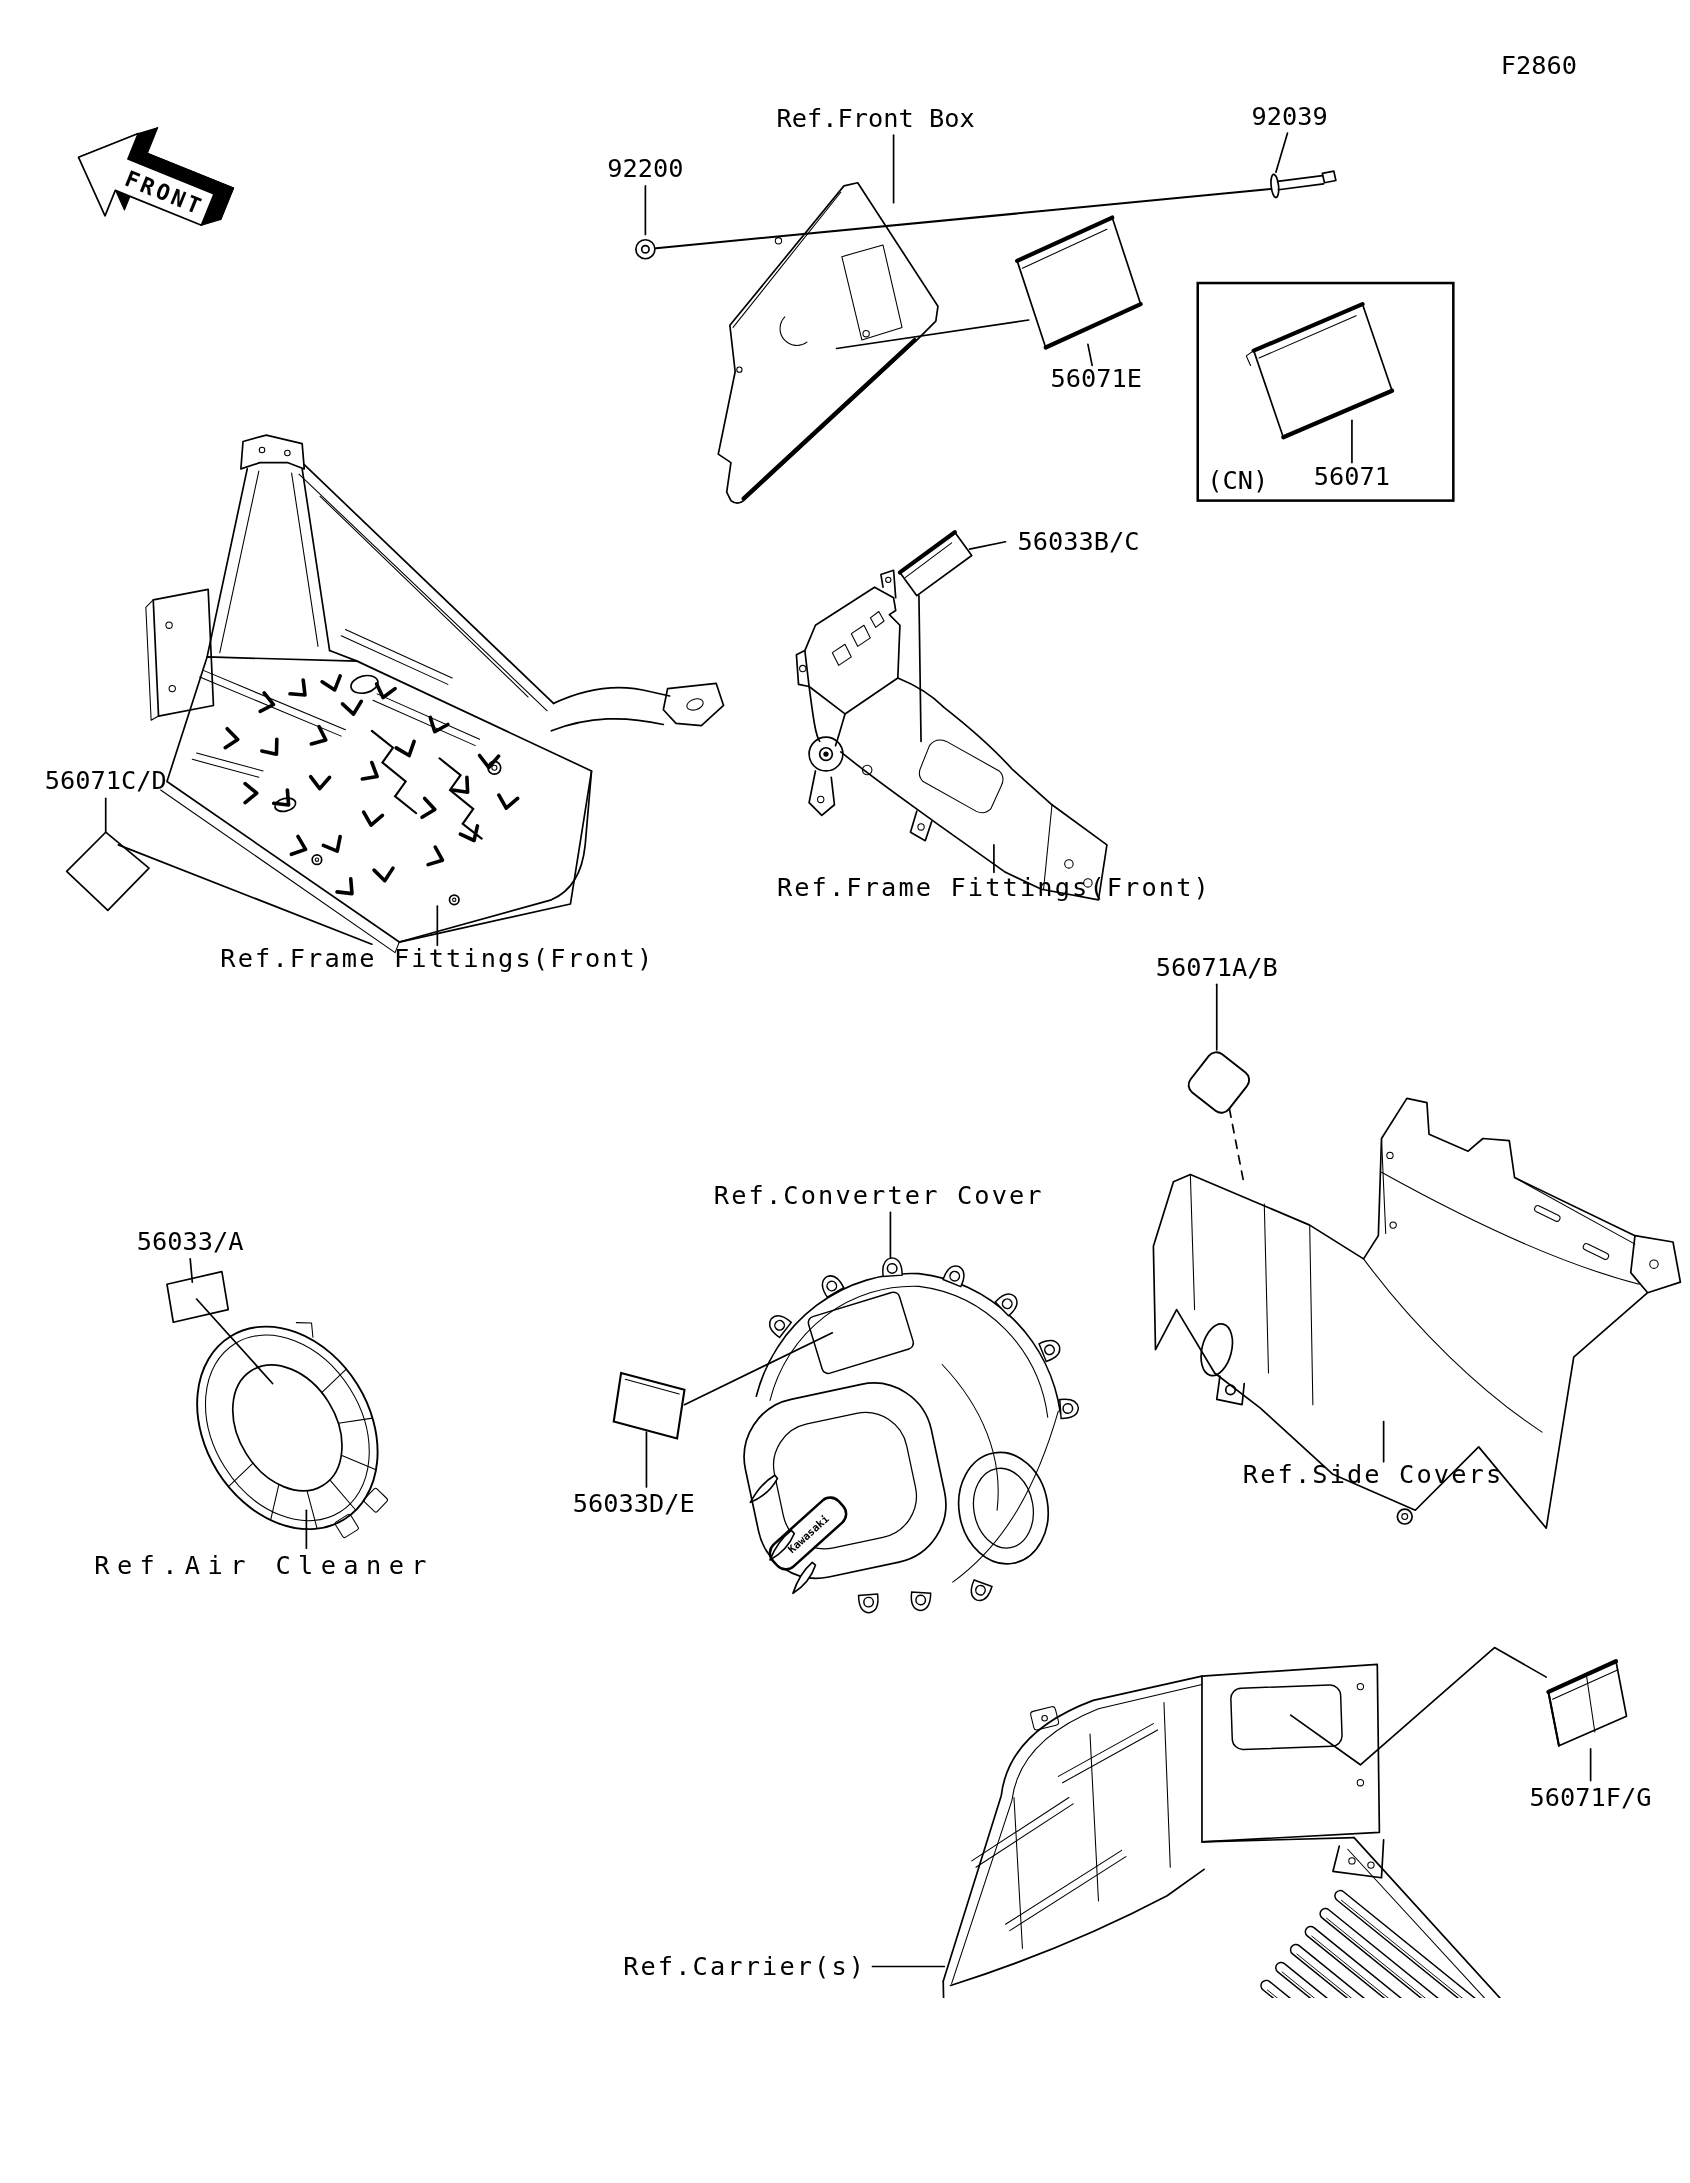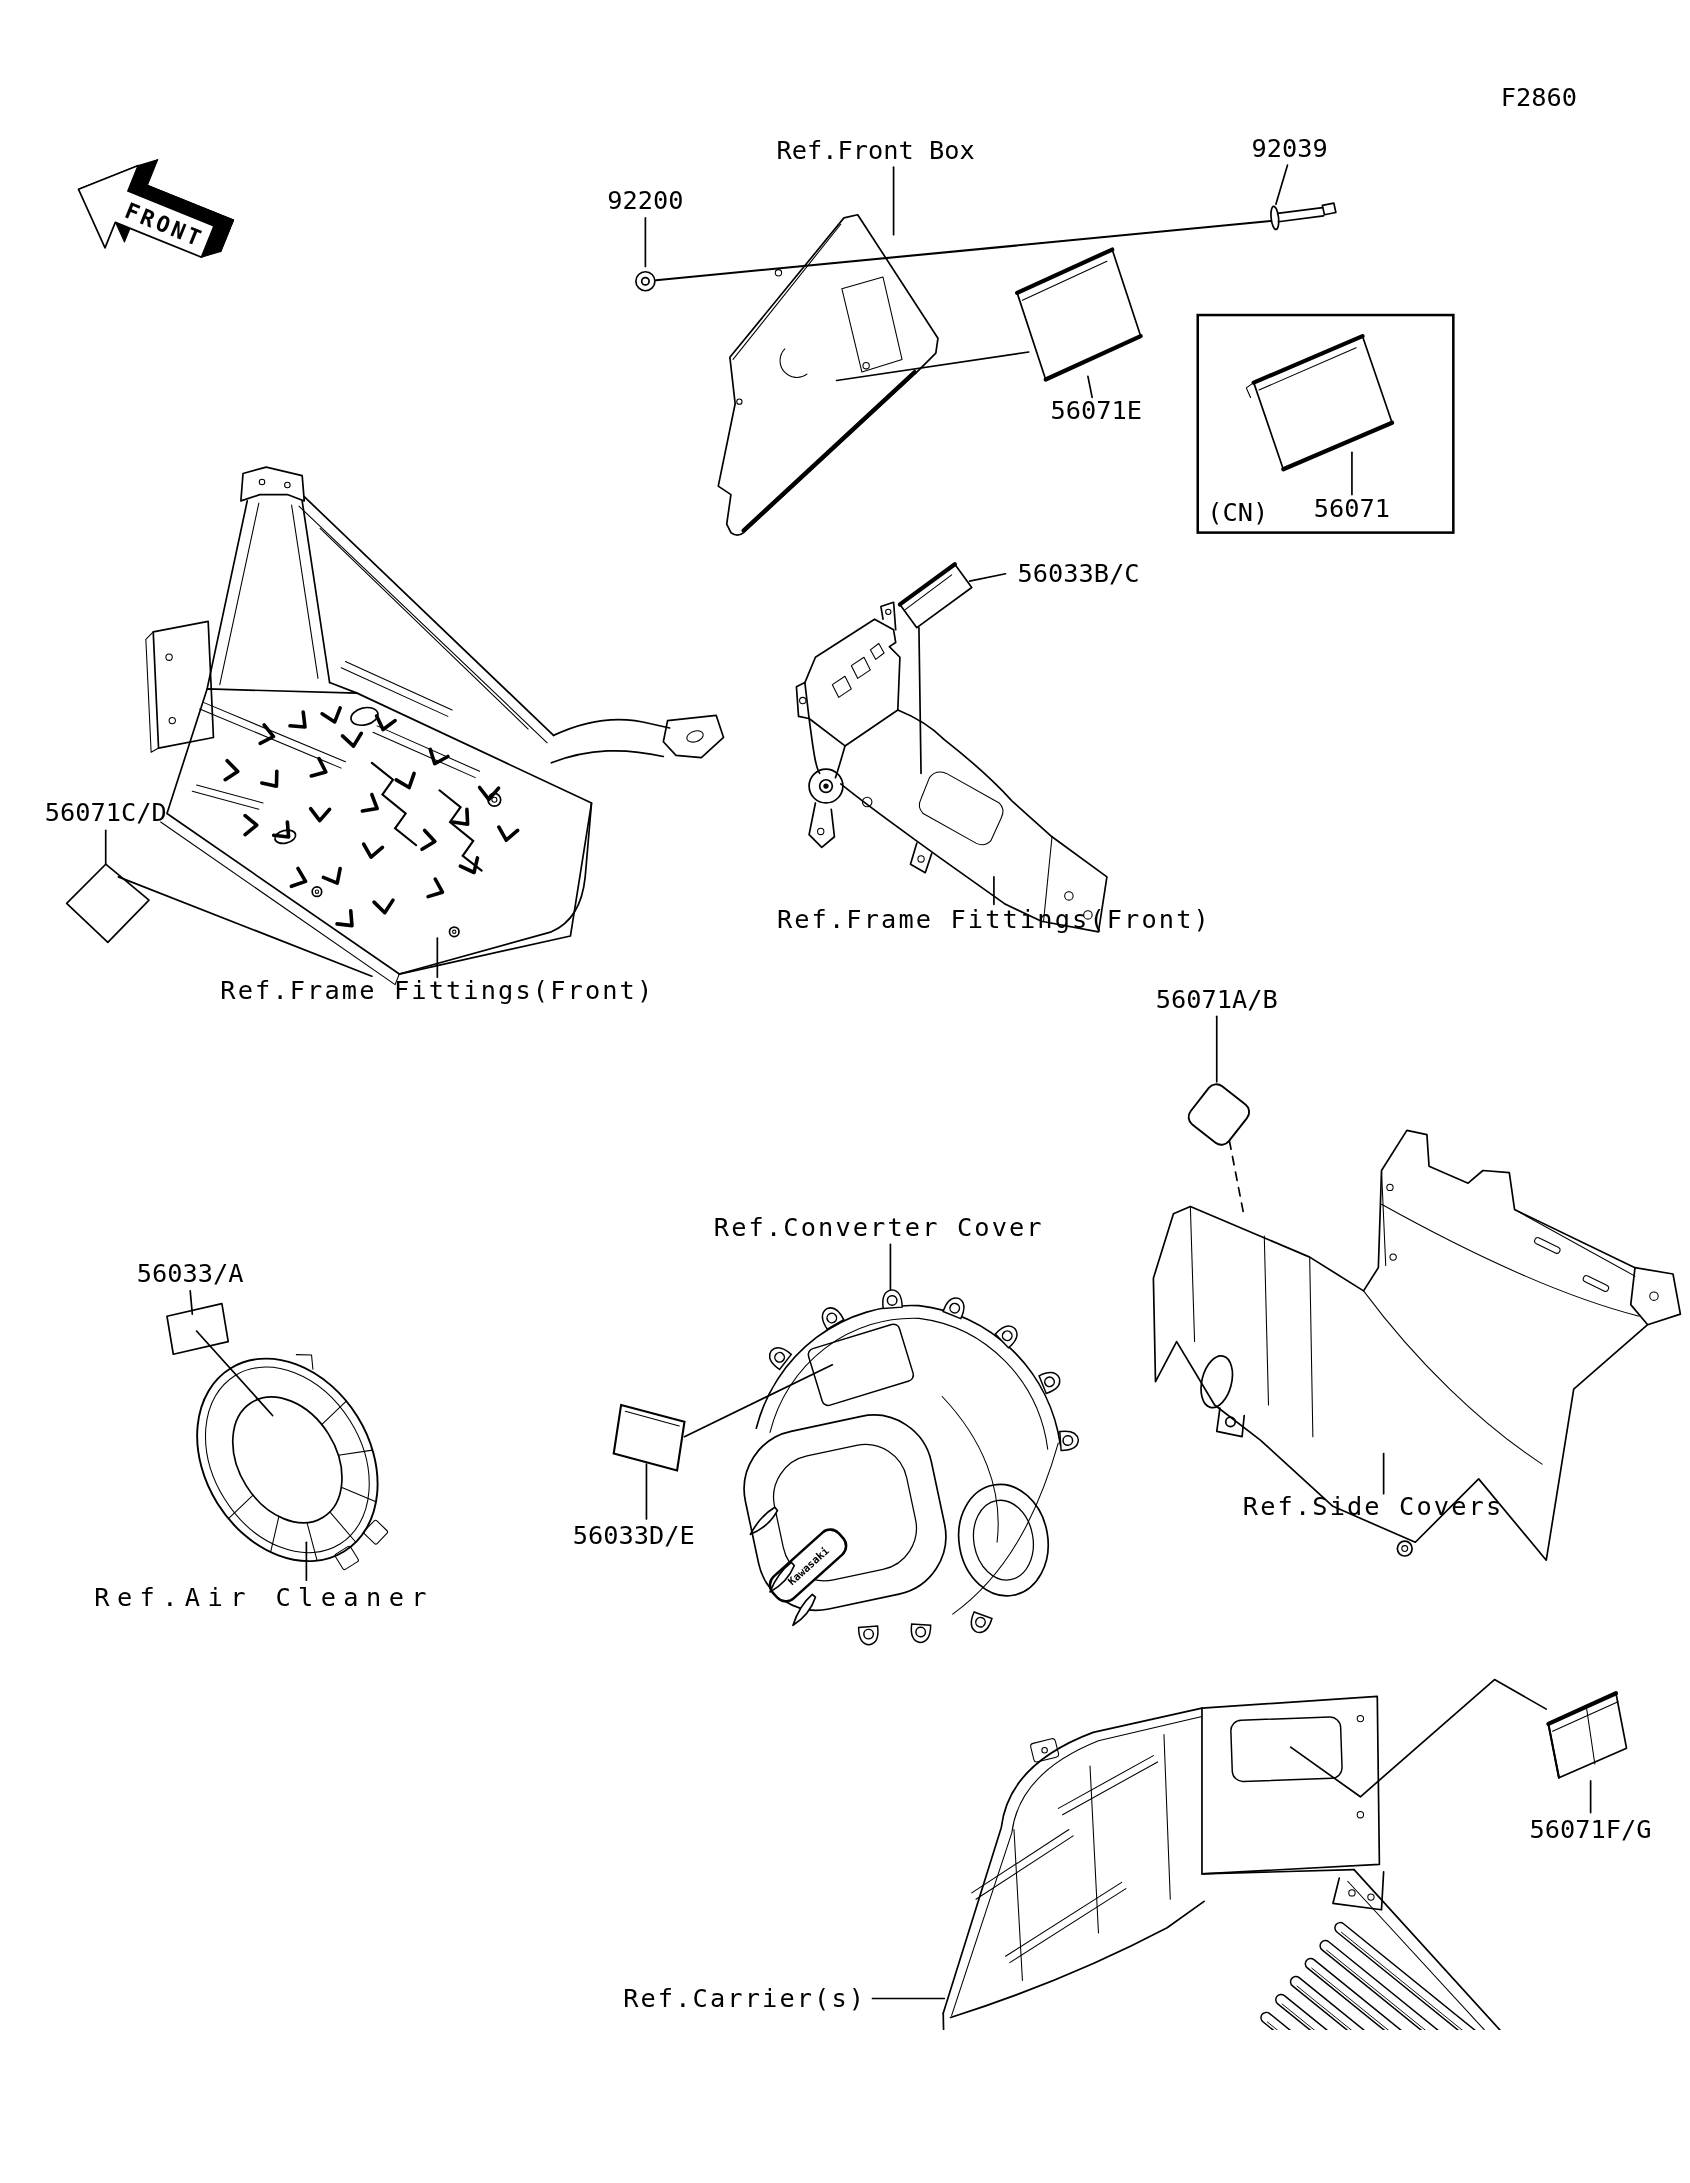--- a/index.html
+++ b/index.html
@@ -1,16 +1,16 @@
 <!DOCTYPE html>
 <html style="font-size:8.5px"><head>
 <meta charset="utf-8">
 <style>
   html,body{margin:0;padding:0;background:#ffffff;}
-  .page{position:relative;width:1690px;height:1998px;background:#fff;overflow:hidden;margin-top:32px;}
+  .page{position:relative;width:1690px;height:1998px;background:#fff;overflow:hidden;}
   svg{display:block;}
   text{font-family:"DejaVu Sans Mono","Liberation Mono",monospace;fill:#000;}
   .lbl{font-size:24px;}
   .lbl-sp{font-size:24px;letter-spacing:2px;}
   .lbl-wide{font-size:24px;letter-spacing:7px;}
   .badge-txt{font-size:10px;font-weight:bold;}
   .front-txt{font-size:21px;font-weight:bold;letter-spacing:3px;fill:#000;}
   .ln{fill:none;stroke:#000;stroke-width:1.6;stroke-linecap:round;stroke-linejoin:round;}
   .ln-thin{fill:none;stroke:#000;stroke-width:1;stroke-linecap:round;stroke-linejoin:round;}
   .ln-th{fill:none;stroke:#000;stroke-width:4;stroke-linecap:round;}

